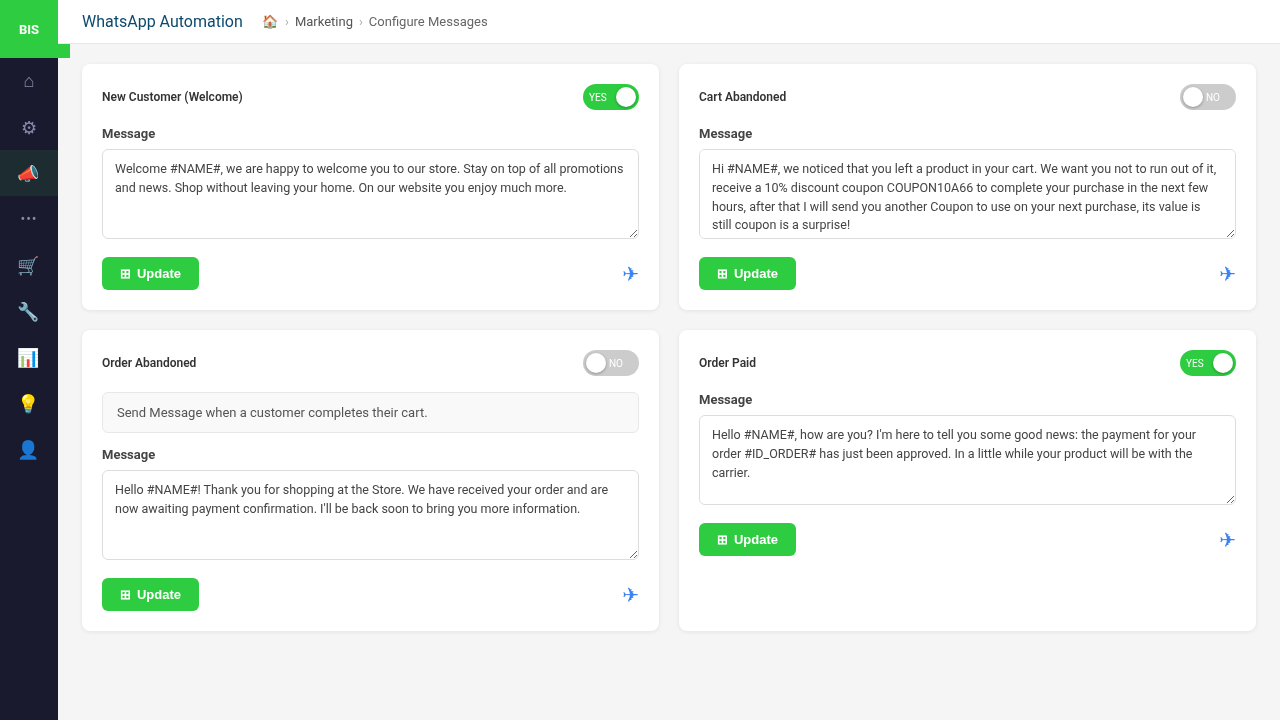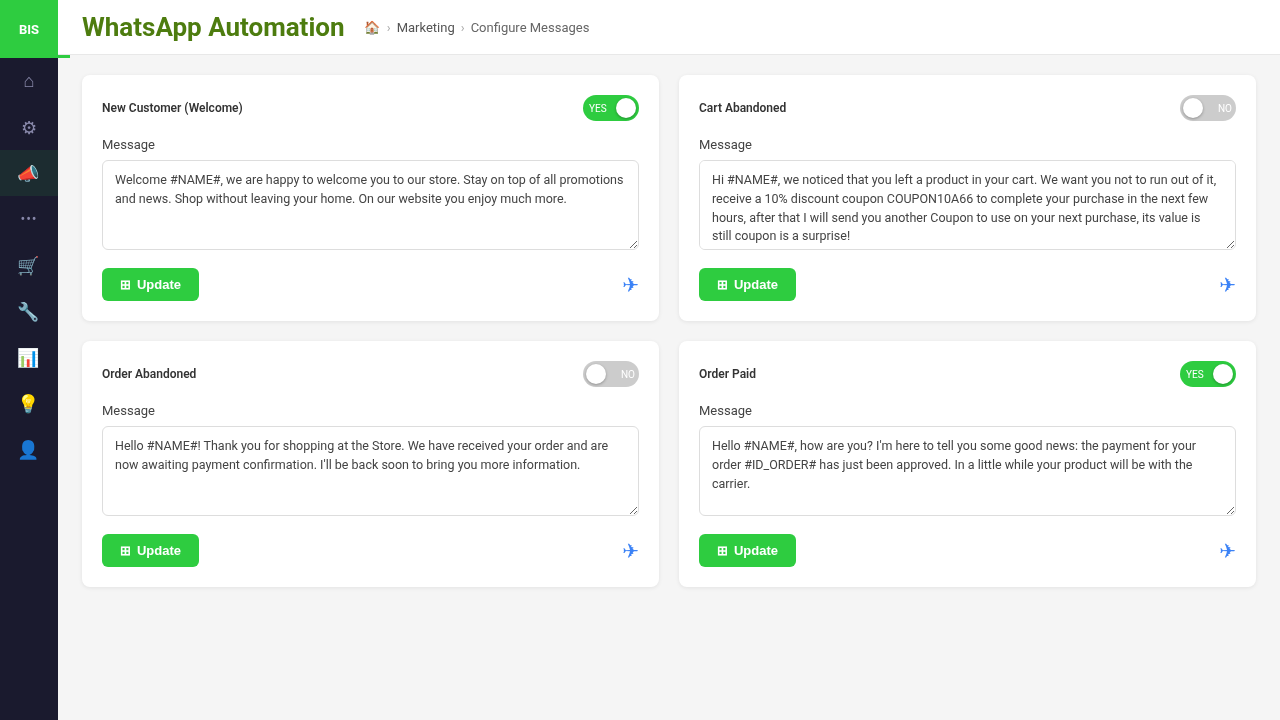--- a/index.html
+++ b/index.html
@@ -55,23 +55,23 @@
     .header {
       background: white;
       padding: 12px 24px;
       display: flex;
       align-items: center;
       gap: 12px;
       border-bottom: 1px solid #e8e8e8;
       flex-shrink: 0;
     }
     .header-title {
-      font-size: 26px;
-      font-weight: 700;
-      color: #4d7c0f;
+      font-size: 16px;
+      font-weight: 400;
+      color: #0c4a6e;
     }
     .breadcrumb {
       display: flex;
       align-items: center;
       gap: 6px;
       color: #666;
       font-size: 13px;
       margin-left: 8px;
     }
     .breadcrumb-sep { color: #aaa; }
@@ -122,21 +122,21 @@
     }
     .toggle.on { background: #2ecc40; }
     .toggle.off { background: #ccc; }
     .toggle-label {
       font-size: 10px;
       font-weight: 400;
       color: white;
       position: absolute;
     }
     .toggle.on .toggle-label { left: 6px; }
-    .toggle.off .toggle-label { right: 4px; }
+    .toggle.off .toggle-label { right: 16px; }
     .toggle-knob {
       position: absolute;
       width: 20px;
       height: 20px;
       background: white;
       border-radius: 50%;
       box-shadow: 0 1px 3px rgba(0,0,0,0.3);
       transition: left 0.2s;
     }
     .toggle.on .toggle-knob { right: 3px; left: auto; }
@@ -149,21 +149,21 @@
       border-radius: 6px;
       padding: 12px 14px;
       font-size: 13px;
       color: #555;
       margin-bottom: 14px;
     }
 
     
     .msg-label {
       font-size: 13px;
-      font-weight: 400;
+      font-weight: 700;
       color: #444;
       margin-bottom: 8px;
     }
 
     
     .msg-textarea {
       width: 100%;
       border: 1px solid #ddd;
       border-radius: 6px;
       padding: 10px 12px;
@@ -277,20 +277,21 @@
       </div>
 
       <div class="card">
         <div class="card-header">
           <span class="card-title">Order Abandoned</span>
           <div class="toggle off">
             <span class="toggle-label">NO</span>
             <div class="toggle-knob"></div>
           </div>
         </div>
+        <div class="desc-box">Send Message when a customer completes their cart.</div>
         <div class="msg-label">Message</div>
         <textarea class="msg-textarea" style="">Hello #NAME#! Thank you for shopping at the Store. We have received your order and are now awaiting payment confirmation. I'll be back soon to bring you more information.</textarea>
         <div class="card-footer">
           <button class="btn-update">
             <span>⊞</span>
             <span>Update</span>
           </button>
           <span class="send-icon">✈</span>
         </div>
       </div>

